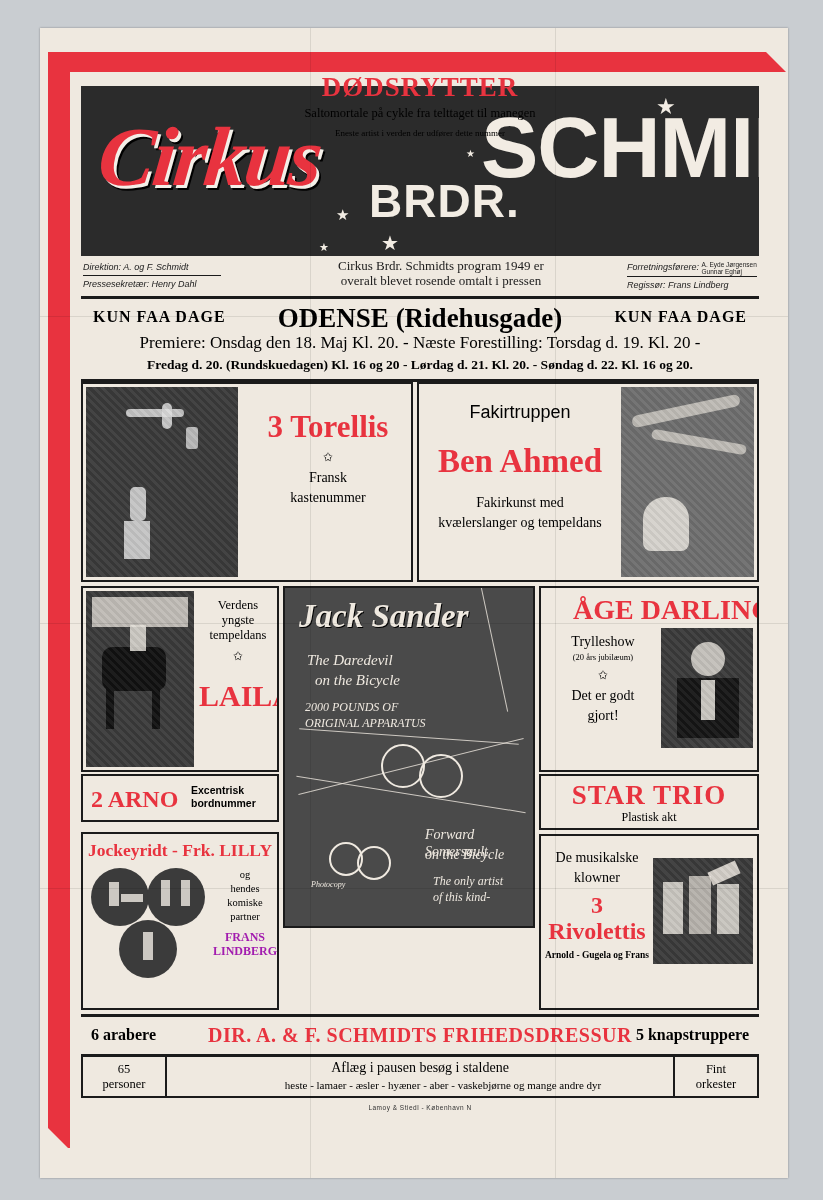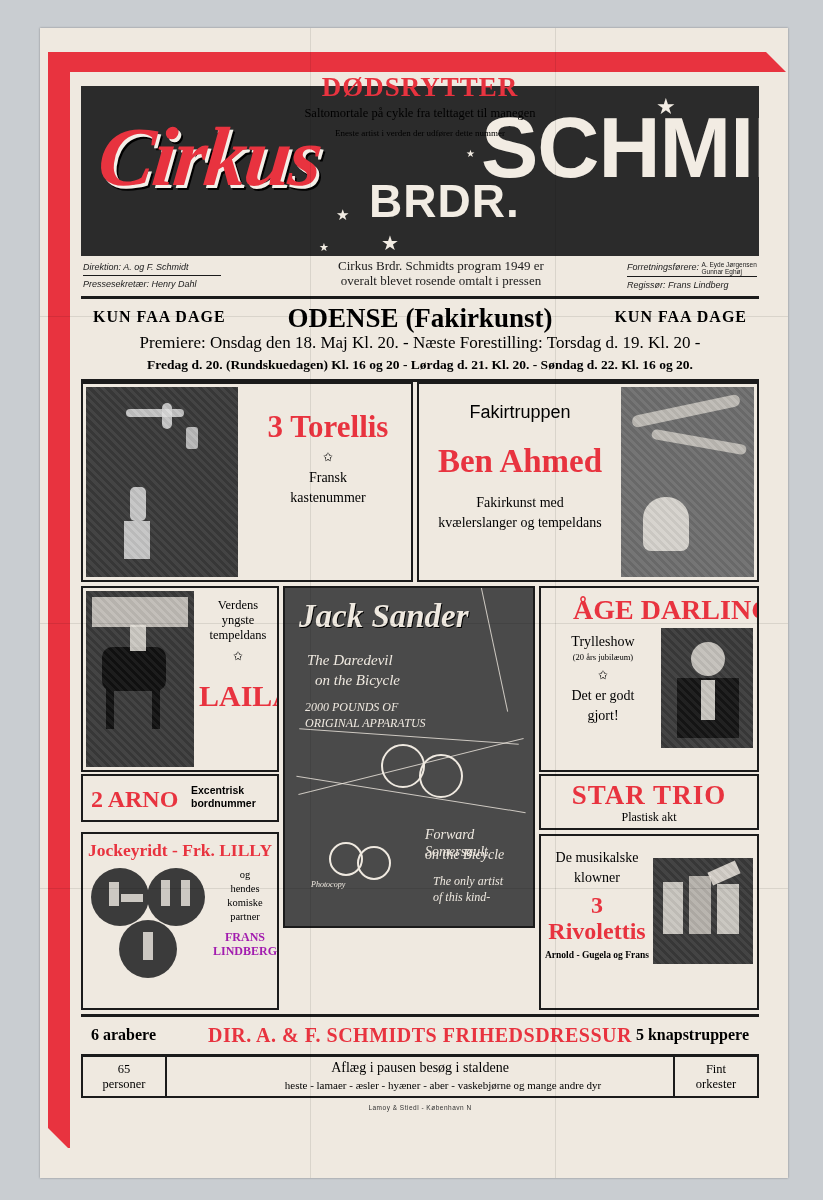--- a/index.html
+++ b/index.html
@@ -231,21 +231,21 @@
           </span>
         </div>
         <div class="rule" style="position:relative;height:1px;width:130px;margin:1px 0;"></div>
         <div>Regissør: Frans Lindberg</div>
       </div>
     </div>
 
     <div class="dateband">
       <div class="db-row1">
         <span class="kun l">KUN FAA DAGE</span>
-        <span class="odense">ODENSE (Fakirkunst)</span>
+        <span class="odense">ODENSE (Ridehusgade)</span>
         <span class="kun r">KUN FAA DAGE</span>
       </div>
       <div class="db-row2">Premiere: Onsdag den 18. Maj Kl. 20. - Næste Forestilling: Torsdag d. 19. Kl. 20 -</div>
       <div class="db-row3">Fredag d. 20. (Rundskuedagen) Kl. 16 og 20 - Lørdag d. 21. Kl. 20. - Søndag d. 22. Kl. 16 og 20.</div>
     </div>
 
     <div class="bx r1a">
       <div class="ph img">
         <div class="fig" style="left:40px;top:22px;width:58px;height:8px;border-radius:4px;"></div>
         <div class="fig" style="left:76px;top:16px;width:10px;height:26px;border-radius:5px;"></div>

